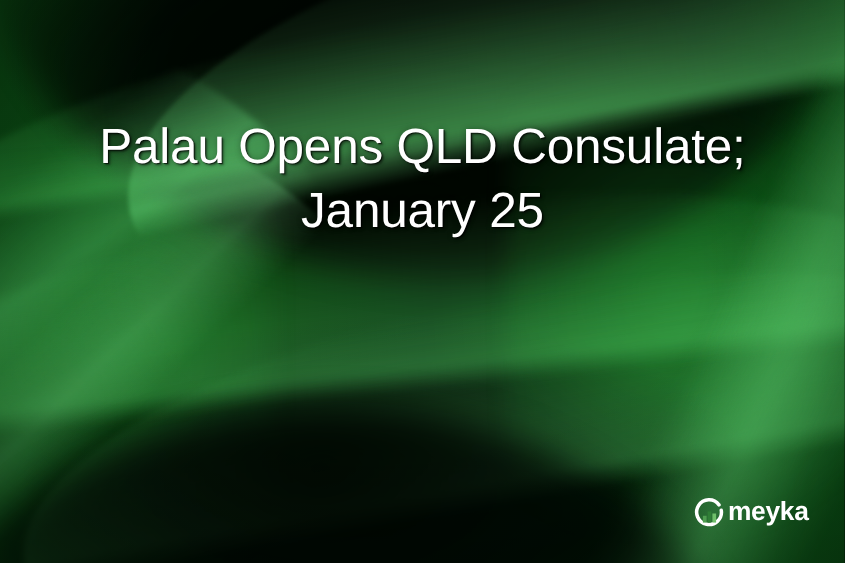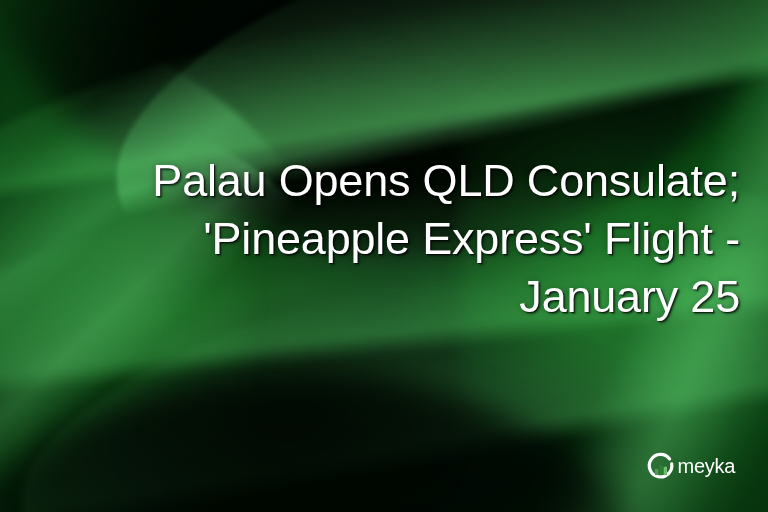--- a/index.html
+++ b/index.html
@@ -137,24 +137,23 @@
   }
 
   
   .headline-wrap {
     position: absolute;
     left: 0;
     right: 0;
     top: 104px;
     display: flex;
     flex-direction: column;
-    align-items: flex-end;
+    align-items: center;
     padding: 0 28px;
     box-sizing: border-box;
-    margin-top: 48px;
   }
   .headline-line {
     color: #ffffff;
     font-size: 45px;
     line-height: 58px;
     font-weight: 400;
     letter-spacing: -0.2px;
     text-align: center;
     white-space: nowrap;
     text-shadow:
@@ -172,22 +171,22 @@
     align-items: center;
     gap: 2px;
   }
   .logo-mark {
     width: 30px;
     height: 30px;
     display: block;
   }
   .logo-text {
     color: #ffffff;
-    font-size: 20px;
-    font-weight: 400;
+    font-size: 24px;
+    font-weight: 700;
     letter-spacing: -0.3px;
     line-height: 1;
     padding-bottom: 2px;
   }
 </style>
 </head>
 <body>
 
 <div id="card">
 
@@ -201,21 +200,20 @@
   <div class="streak s4"></div>
   <div class="streak s5"></div>
   <div class="streak s6"></div>
   <div class="streak s7"></div>
   <div class="streak s8"></div>
   <div class="bg-dark-bottom"></div>
   <div class="vignette"></div>
 
   <div class="headline-wrap">
     <div class="headline-line">Palau Opens QLD Consulate;</div>
-    <div class="headline-line">'Pineapple Express' Flight -</div>
     <div class="headline-line">January 25</div>
   </div>
 
   <div class="logo">
     <span class="logo-mark-wrap">
       <svg class="logo-mark" viewBox="0 0 32 32" aria-hidden="true">
 
         <path d="M25.2 7.4 A12 12 0 1 0 27.4 12.6" fill="none" stroke="#ffffff" stroke-width="3.4" stroke-linecap="round"></path>
 
         <rect x="9.6" y="18.0" width="3.6" height="6.6" fill="#4e9d50"></rect>

